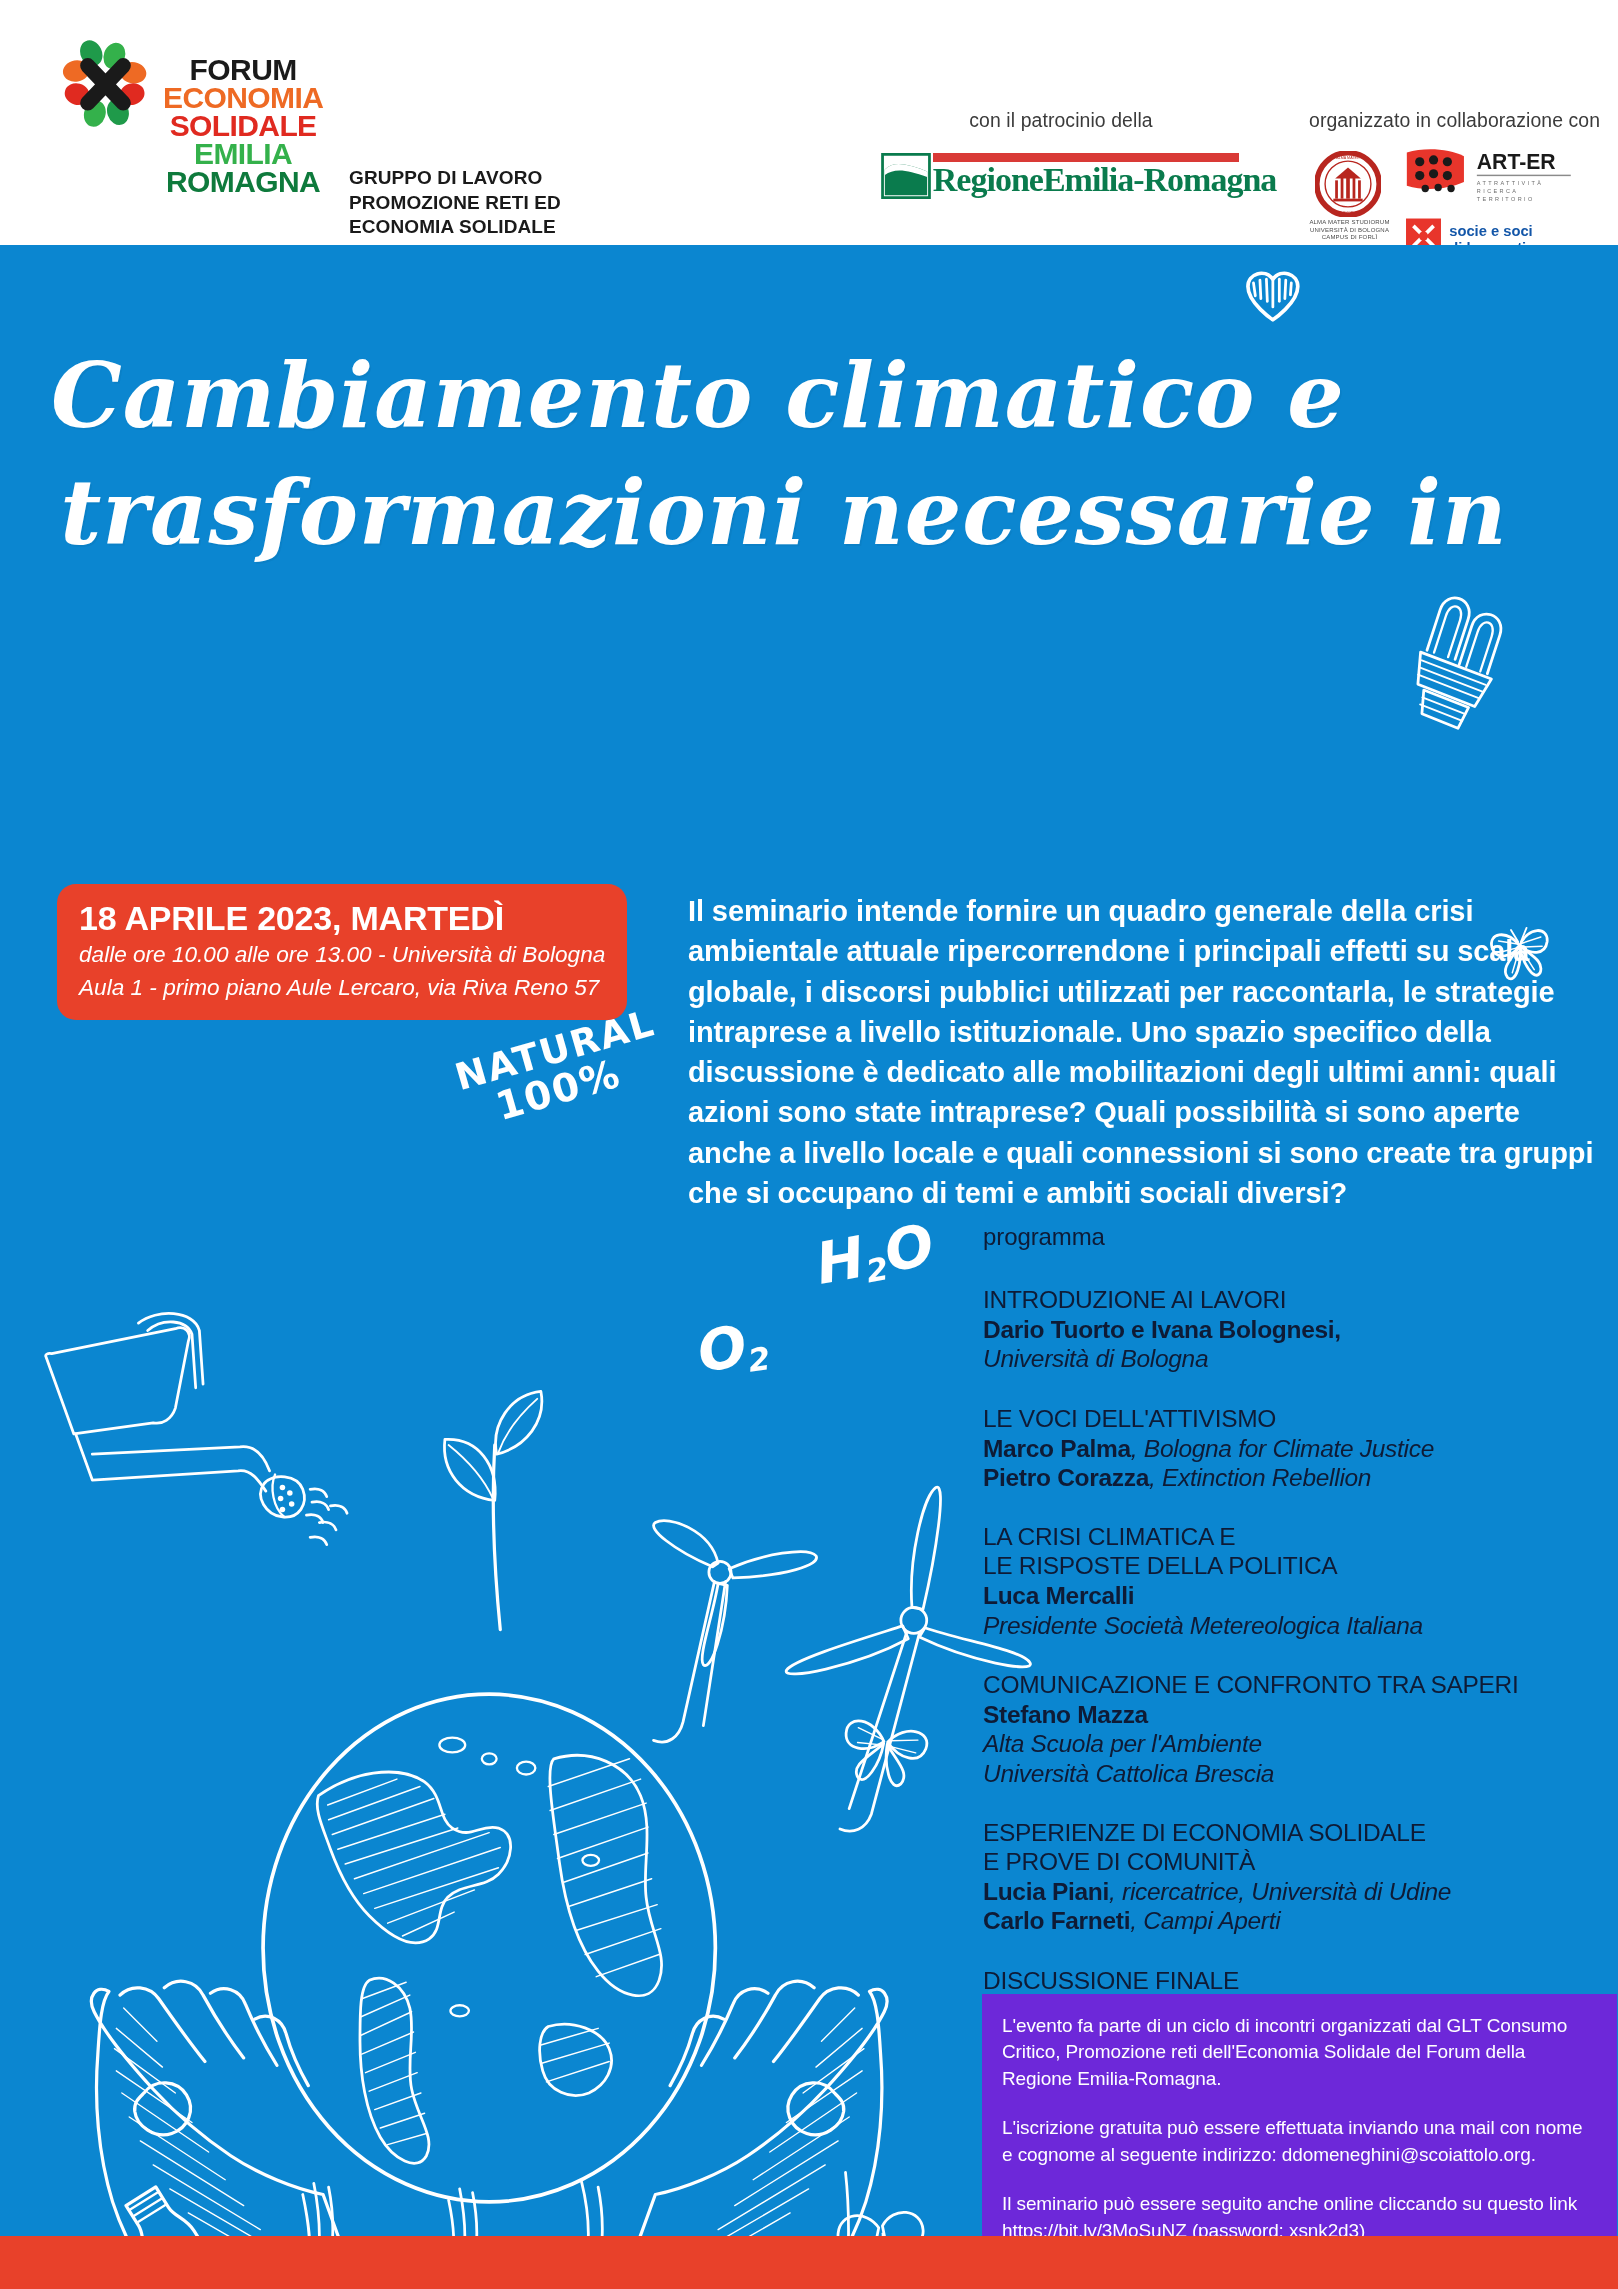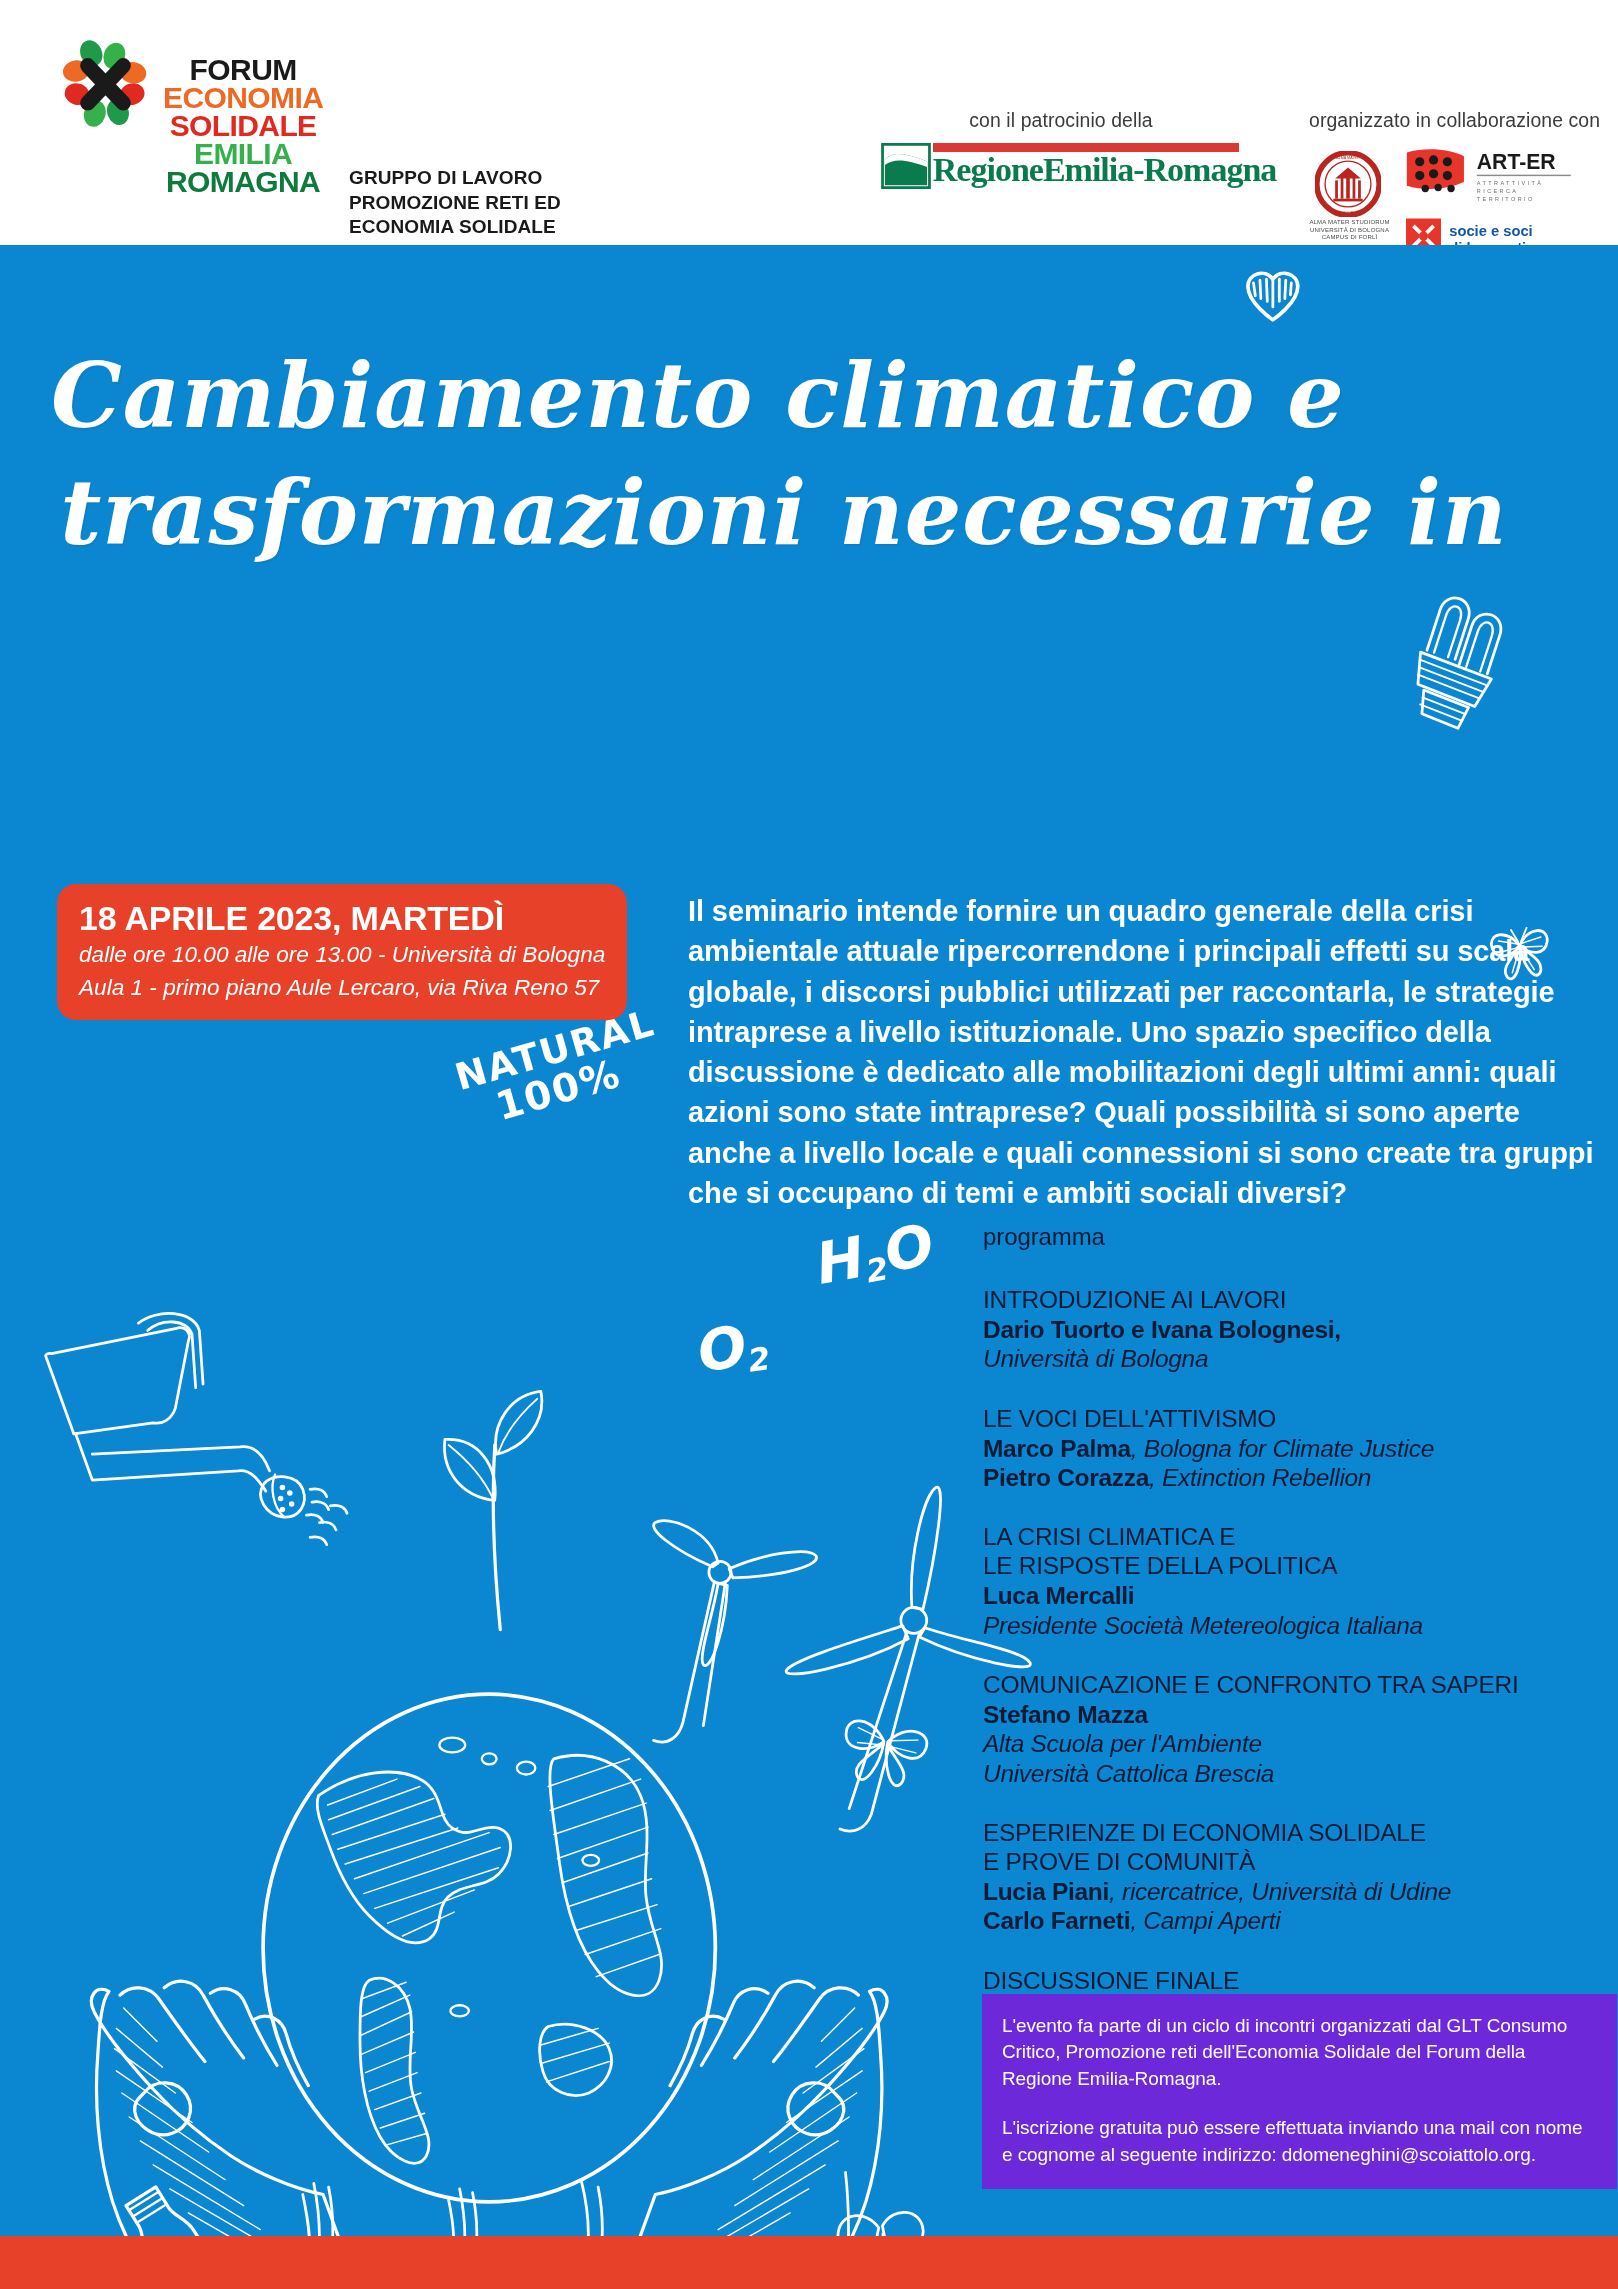--- a/index.html
+++ b/index.html
@@ -63,21 +63,21 @@
   }
   .patro-label, .org-label {
     font-size: 19.4px;
     color: #3b3b3b;
     font-weight: normal;
     letter-spacing: 0.1px;
     white-space: nowrap;
     text-align: center;
   }
   .rer-logo {
-    margin-top: 11px;
+    margin-top: 21px;
     display: flex; align-items: flex-start;
     width: 360px; height: 48px; text-align: right;
   }
   .rer-flag { width: 50px; height: 46px; flex: 0 0 auto; }
   .rer-right { margin-left: 1.8px; }
   .rer-bar { width: 306px; height: 9.2px; background: #d93a36; }
   .rer-name {
     font-family: "Liberation Serif", serif;
     font-weight: bold;
     font-size: 34px;
@@ -707,18 +707,19 @@
     </div>
 
     <div class="prog-item">
       <div class="prog-head">DISCUSSIONE FINALE</div>
     </div>
   </div>
 
   <div class="info-box">
     <p>L'evento fa parte di un ciclo di incontri organizzati dal GLT Consumo Critico, Promozione reti dell'Economia Solidale del Forum della Regione Emilia-Romagna.</p>
     <p>L'iscrizione gratuita può essere effettuata inviando una mail con nome e cognome al seguente indirizzo: ddomeneghini@scoiattolo.org.</p>
+    <p>Il seminario può essere seguito anche online cliccando su questo link https://bit.ly/3MoSuNZ (password: xsnk2d3)</p>
   </div>
 
 </div>
 
 <div class="footbar"></div>
 
 
 </body></html>

